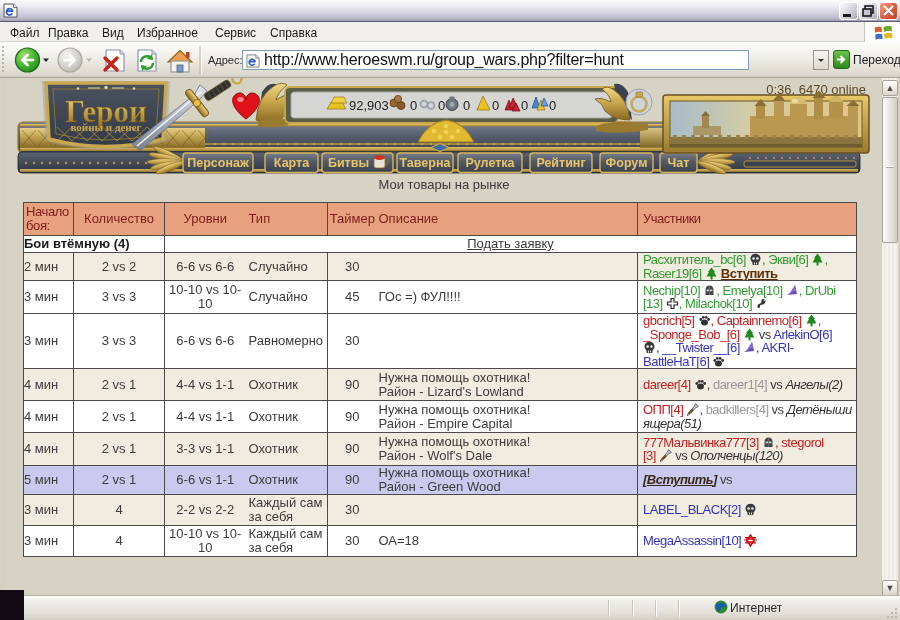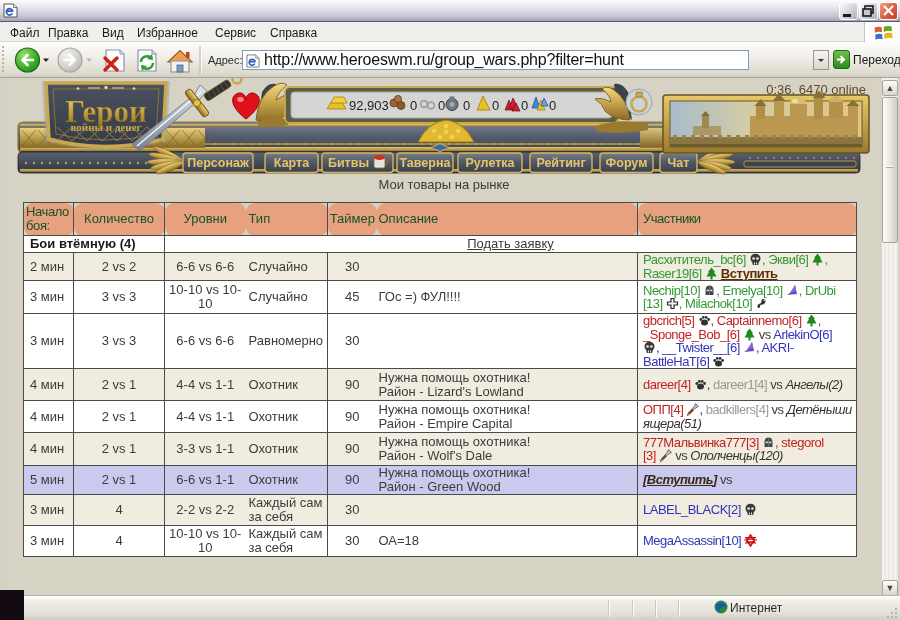--- a/index.html
+++ b/index.html
@@ -22,24 +22,24 @@
 #addrdrop { position:absolute; left:813px; top:8px; width:16px; height:20px; background:linear-gradient(#f6f5f2,#dcd8ce); border:1px solid #9a968c; }
 #gobtn { position:absolute; left:833px; top:8px; width:17px; height:19px; border-radius:3px; background:linear-gradient(#6cc24a,#2e8a1e); border:1px solid #1e6a14; }
 #golabel { position:absolute; left:853px; top:11px; font-size:12px; color:#1a1a1a; }
 #page { position:absolute; left:6px; top:78px; width:876px; height:517px; background:#d6d3c5; overflow:hidden; }
 #online { position:absolute; right:16px; top:4px; font-size:13px; color:#5c4a28; }
 #mytov { position:absolute; left:0; right:0; top:99px; text-align:center; font-size:13px; color:#3a3a3a; }
 #tbl { position:absolute; left:17px; top:124px; width:834px; border-collapse:collapse; table-layout:fixed; font-size:13px; color:#3c3c3c; line-height:14px; }
 #tbl td { vertical-align:middle; overflow:hidden; }
 .bL { border-left:1px solid #4a4a4a; } .bR { border-right:1px solid #4a4a4a; }
 #tbl tr td { border-top:1px solid #4a4a4a; border-bottom:1px solid #4a4a4a; }
-.hdr td { background:#e7a17e; color:#14532d;border-radius:9px; }
+.hdr td { background:#e7a17e; color:#7f1d1d; }
 .beige td { background:#f0ecdf; } .white td { background:#ffffff; } .lav td { background:#cacaef; }
 .ctr { text-align:center; }
-.pl { padding-left:6px; } .pl2 { padding-left:3px; } .pl3 { padding-left:2px; }
+.pl { } .pl2 { padding-left:3px; } .pl3 { padding-left:2px; }
 .pl4 { padding-left:5px; letter-spacing:-0.5px; line-height:13.5px; }
 .grn { color:#339933; } .blu { color:#3333bb; } .red { color:#c32222; } .gry { color:#999999; }
 .enemy { font-style:italic; color:#333; }
 .vst { color:#5e2f05; font-weight:bold; text-decoration:underline; }
 .join2 { color:#3a2a1a; font-weight:bold;font-style:italic; }
 .podat { color:#3a3a3a; text-decoration:underline; }
 .ic { width:13px; height:13px; vertical-align:-2px; }
 #sb { position:absolute; left:882px; top:78px; width:16px; height:518px; background:repeating-linear-gradient(90deg,#f4f3ef 0 2px,#eceae4 2px 4px); }
 .sbtn { position:absolute; left:0px; width:16px; height:16px; background:linear-gradient(#fdfdfc,#d8d5cb); border:1px solid #a8a49a; border-radius:2px; font-size:9px; text-align:center; line-height:14px; color:#4a4a42; }
 #sthumb { position:absolute; left:0px; top:19px; width:16px; height:146px; background:linear-gradient(90deg,#fdfdfc,#e4e2da 60%,#cfccc2); border:1px solid #a8a49a; border-radius:2px; }

